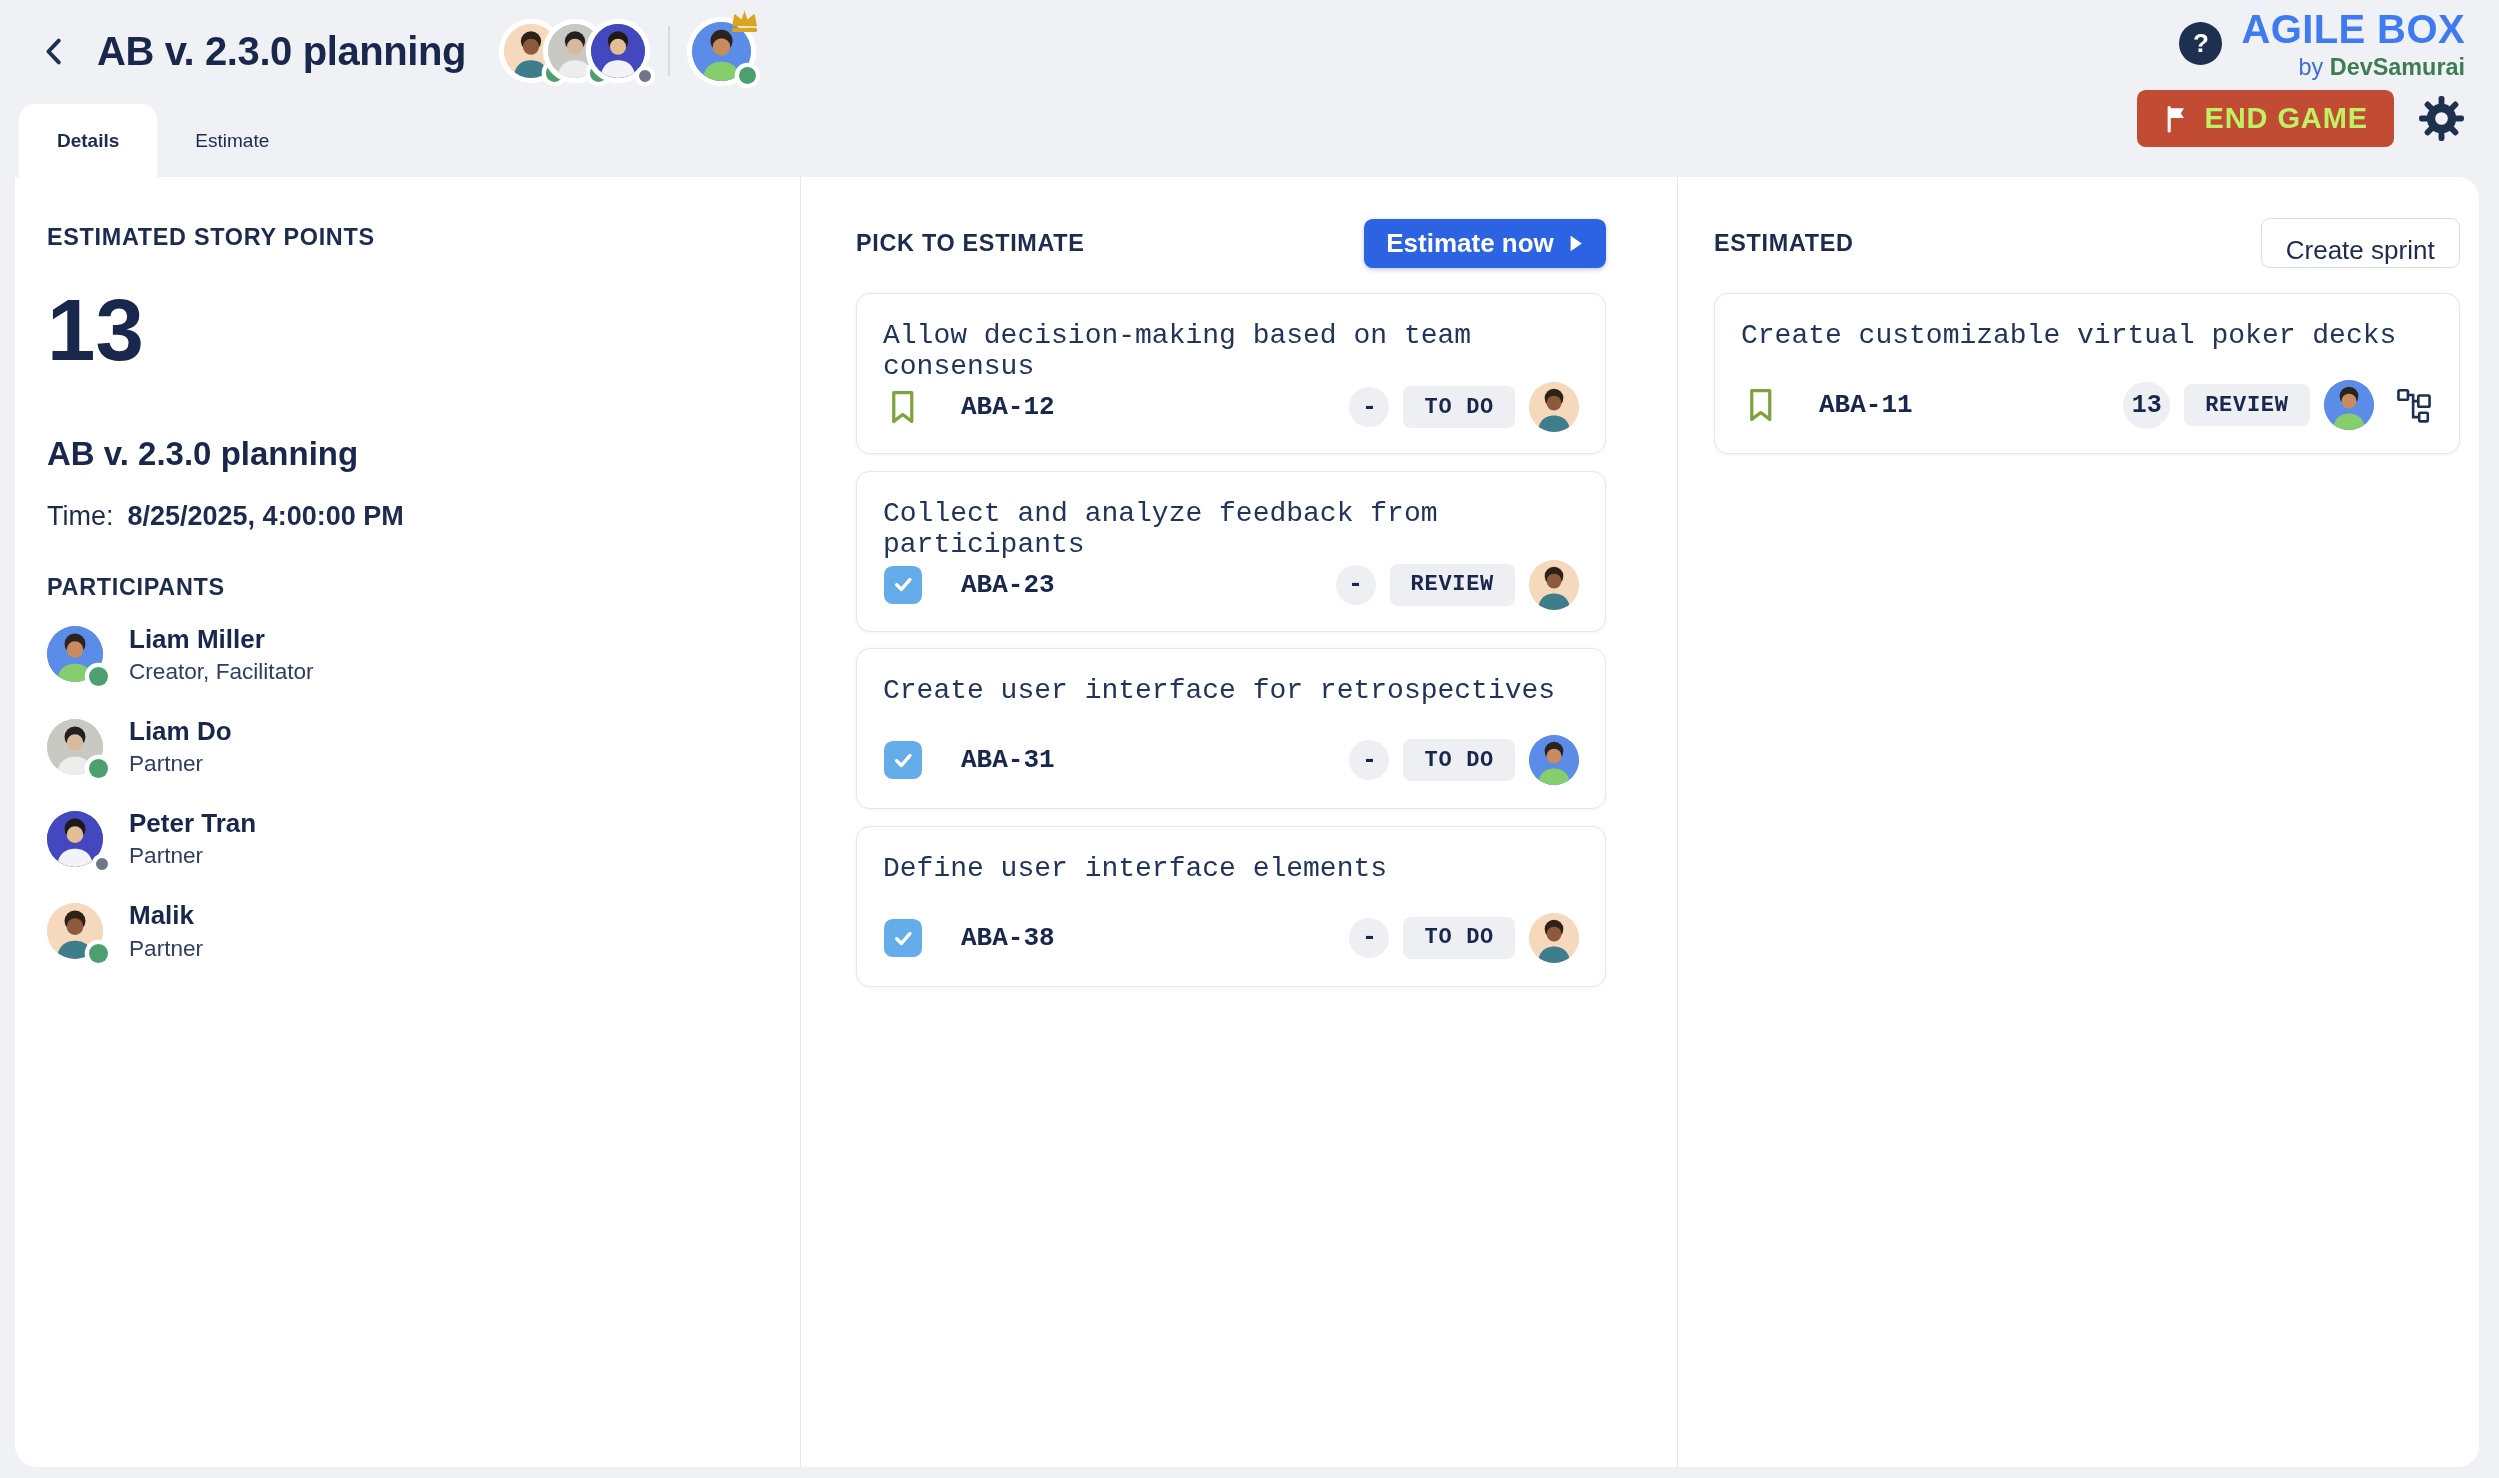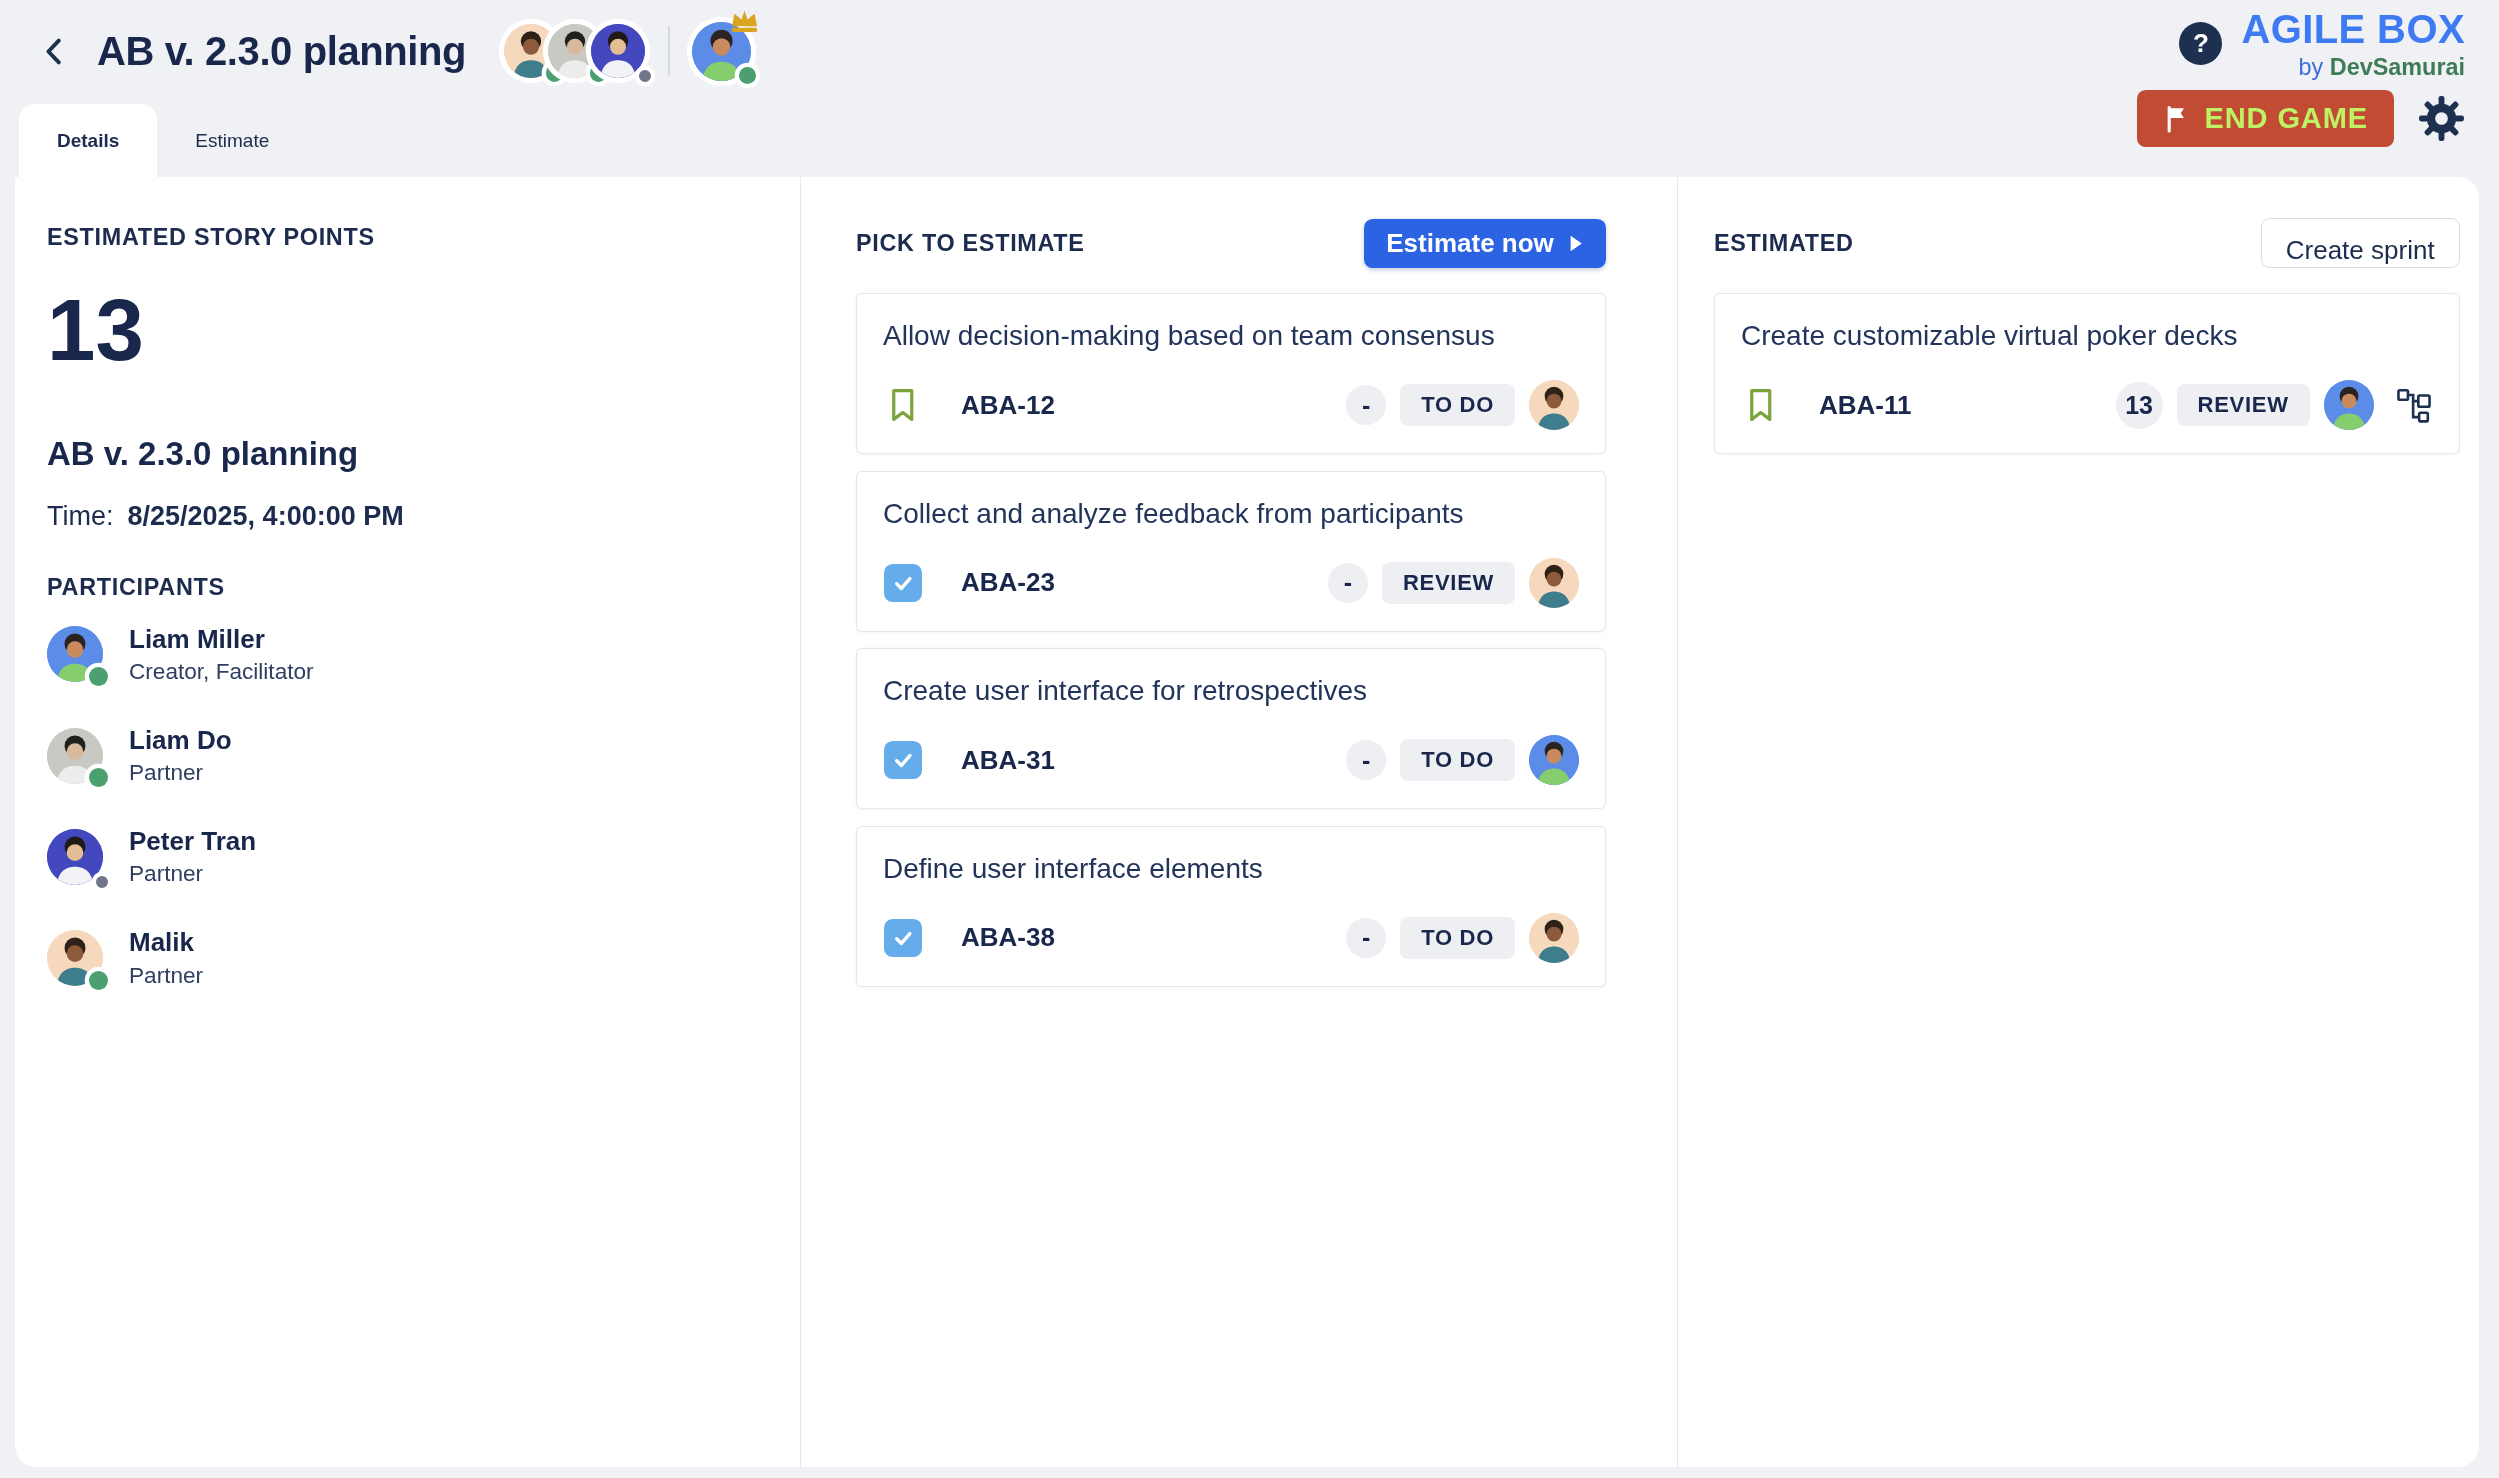--- a/index.html
+++ b/index.html
@@ -58,42 +58,42 @@
   .col-right { width:799px;  padding:40px 17.4px 0 36px; }
 
   .section-label { font-size:23.4px; font-weight:700; letter-spacing:0.7px; color:#1C2B4E; }
 
   
   .points-value { font-size:87px; font-weight:700; color:#18274B; margin-top:35px; line-height:1; }
   .session-title { font-size:33px; font-weight:700; color:#18274B; margin-top:62px; }
   .time-row { display:flex; align-items:baseline; gap:14px; margin-top:28px; font-size:27px; }
   .time-value { font-weight:700; }
   .participants-label { margin-top:42px; }
-  .participants { margin-top:22.6px; display:flex; flex-direction:column; gap:40px; }
+  .participants { margin-top:22.6px; display:flex; flex-direction:column; gap:31px; }
   .participant { display:flex; align-items:center; gap:26px; }
   .p-av { width:56px; height:56px; }
   .p-dot { position:absolute; right:-5.2px; bottom:-3.5px; width:19px; height:19px; border-radius:50%; box-shadow:0 0 0 4.3px #fff; }
   .p-dot.online { background:#4C9F6F; }
   .p-dot.away { width:8.7px; height:8.7px; background:#fff; border:6px solid #6E7687; }
   .p-name { font-size:26px; font-weight:700; color:#18274B; }
   .p-role { font-size:22.6px; color:#2E3E60; margin-top:4.3px; }
 
   
   .panel-head { display:flex; align-items:center; justify-content:space-between; height:52px; margin-bottom:24px; }
   .estimate-btn { height:49px; background:#2B63E3; border:none; border-radius:8.7px; color:#fff;
                   font-family:inherit; font-size:26px; font-weight:700; display:flex; align-items:center; gap:14px;
                   padding:0 22.6px; cursor:pointer; box-shadow:0 1.7px 4.3px rgba(30,60,140,0.25); }
   .create-sprint-btn { height:50px; background:#fff; border:1.7px solid #D8DBE1; border-radius:8.7px; color:#1C2B4E;
                   font-family:inherit; font-size:26px; padding:16px 24px; cursor:pointer; }
 
   
   .cards { display:flex; flex-direction:column; gap:16.5px; }
-  .card { height:161px; border:1.7px solid #E5E7EC; border-radius:6px; background:#fff;
+  .card { height:161px; border:1.7px solid #E5E7EC; border-radius:14px; background:#fff;
           padding:26px 26px 22.6px 26px; display:flex; flex-direction:column; justify-content:space-between;
-          box-shadow:0 0.9px 3.5px rgba(20,30,60,0.05); cursor:pointer; }
+          box-shadow:0 0.9px 3.5px rgba(20,30,60,0.05); cursor:pointer;font-family:Liberation Mono, monospace; }
   .card-title { font-size:28px; color:#22345A; }
   .card-bottom { display:flex; align-items:center; }
   .type-icon { width:40px; height:40px; display:flex; align-items:center; justify-content:center; }
   .task-box { width:38px; height:38px; border-radius:8.7px; background:#64ACEA; display:flex; align-items:center; justify-content:center; }
   .card-key { font-size:26px; font-weight:700; color:#18274B; margin-left:38px; }
   .card-right { margin-left:auto; display:flex; align-items:center; gap:14px; }
   .pill { min-width:40px; height:40px; border-radius:50%; background:#EDEFF3; color:#18274B;
           font-size:25px; font-weight:700; display:flex; align-items:center; justify-content:center; padding:0 7px; }
   .pill.big { min-width:47px; height:47px; }
   .status-chip { height:42px; border-radius:7.8px; background:#EDEFF3; color:#18274B;

